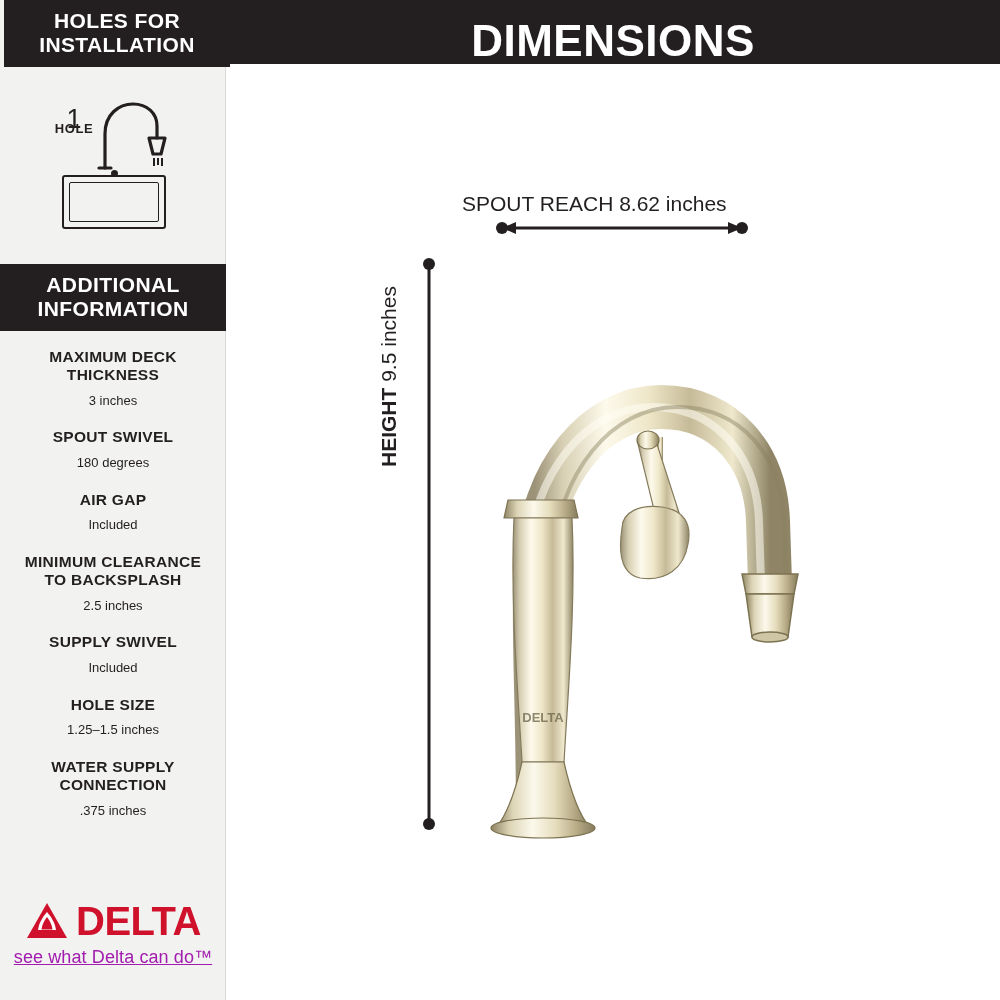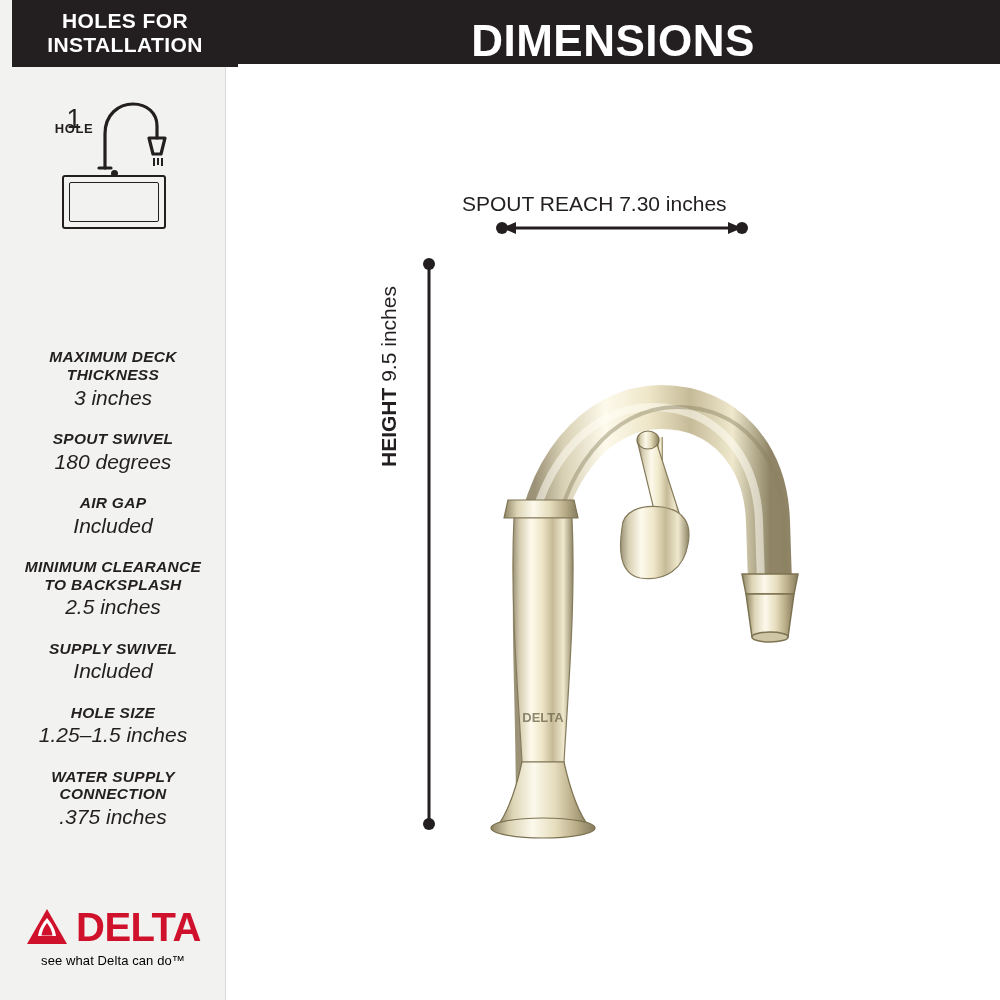--- a/index.html
+++ b/index.html
@@ -35,21 +35,21 @@
     color: #ffffff;
     text-align: center;
     font-weight: bold;
     letter-spacing: 0.4px;
     line-height: 1.12;
     padding: 9px 6px 11px 6px;
     box-sizing: border-box;
   }
   #holes-header {
     position: absolute;
-    left: 12px;
+    left: 4px;
     top: 0;
     width: 226px;
     font-size: 21px;
   }
   #additional-header {
     position: absolute;
     left: 0;
     top: 264px;
     width: 226px;
     font-size: 21px;
@@ -128,33 +128,32 @@
     position: absolute;
     left: 0;
     top: 348px;
     width: 226px;
     text-align: center;
     color: #231f20;
   }
   .info-item {
     margin-bottom: 20px;
     padding: 0 6px;
-    font-style: italic;
   }
   .info-label {
     font-size: 15.5px;
     font-weight: bold;
     letter-spacing: 0.3px;
     line-height: 1.15;
   }
   .info-value {
-    font-size: 21px;
+    font-size: 13px;
     font-weight: normal;
     line-height: 1.2;
-    margin-top: 1px;
+    margin-top: 9px;
   }
 
   
   #logo-block {
     position: absolute;
     left: 0;
     bottom: 32px;
     width: 226px;
     text-align: center;
   }
@@ -171,23 +170,24 @@
   #logo-word {
     font-size: 40px;
     font-weight: bold;
     color: #d0112b;
     letter-spacing: -0.5px;
     line-height: 1;
     font-family: "Liberation Sans", sans-serif;
   }
   #logo-tag {
     margin-top: 6px;
-    font-size: 13px;
-    color: #000000;
+    font-size: 18px;
+    color: #a21caf;
     letter-spacing: 0.1px;
+    text-decoration: underline;
   }
 
   
   #topbar {
     position: absolute;
     left: 226px;
     top: 0;
     width: 774px;
     height: 64px;
     background: #231f20;
@@ -262,20 +262,24 @@
         <line x1="63" y1="60" x2="63" y2="67" stroke="#231f20" stroke-width="2"></line>
         <line x1="67" y1="60" x2="67" y2="68" stroke="#231f20" stroke-width="2"></line>
         <path d="M4 70 L16 70" stroke="#231f20" stroke-width="3.2" stroke-linecap="round"></path>
       </svg>
 
       <div id="hole-dot"></div>
       <div id="deck-rect"></div>
       <div id="deck-rect-inner"></div>
     </div>
 
+    <div class="section-header" id="additional-header">
+      <div>ADDITIONAL</div>
+      <div>INFORMATION</div>
+    </div>
 
     <div id="info-list">
 
       <div class="info-item">
         <div class="info-label">MAXIMUM DECK<br>THICKNESS</div>
         <div class="info-value">3 inches</div>
       </div>
 
       <div class="info-item">
         <div class="info-label">SPOUT SWIVEL</div>
@@ -324,21 +328,21 @@
   </div>
 
   <div id="topbar">
     <div id="topbar-title">DIMENSIONS</div>
   </div>
 
   <div id="main">
 
     <div id="spout-label">
       <b>SPOUT REACH</b>
-      <span>7.30 inches</span>
+      <span>8.62 inches</span>
     </div>
 
     <svg style="position:absolute;left:0;top:0;width:774px;height:918px;">
 
       <line class="measure-line" x1="276" y1="146" x2="516" y2="146"></line>
       <polygon points="276,146 290,140 290,152" fill="#231f20"></polygon>
       <polygon points="516,146 502,140 502,152" fill="#231f20"></polygon>
       <circle cx="276" cy="146" r="6" fill="#231f20"></circle>
       <circle cx="516" cy="146" r="6" fill="#231f20"></circle>
 

